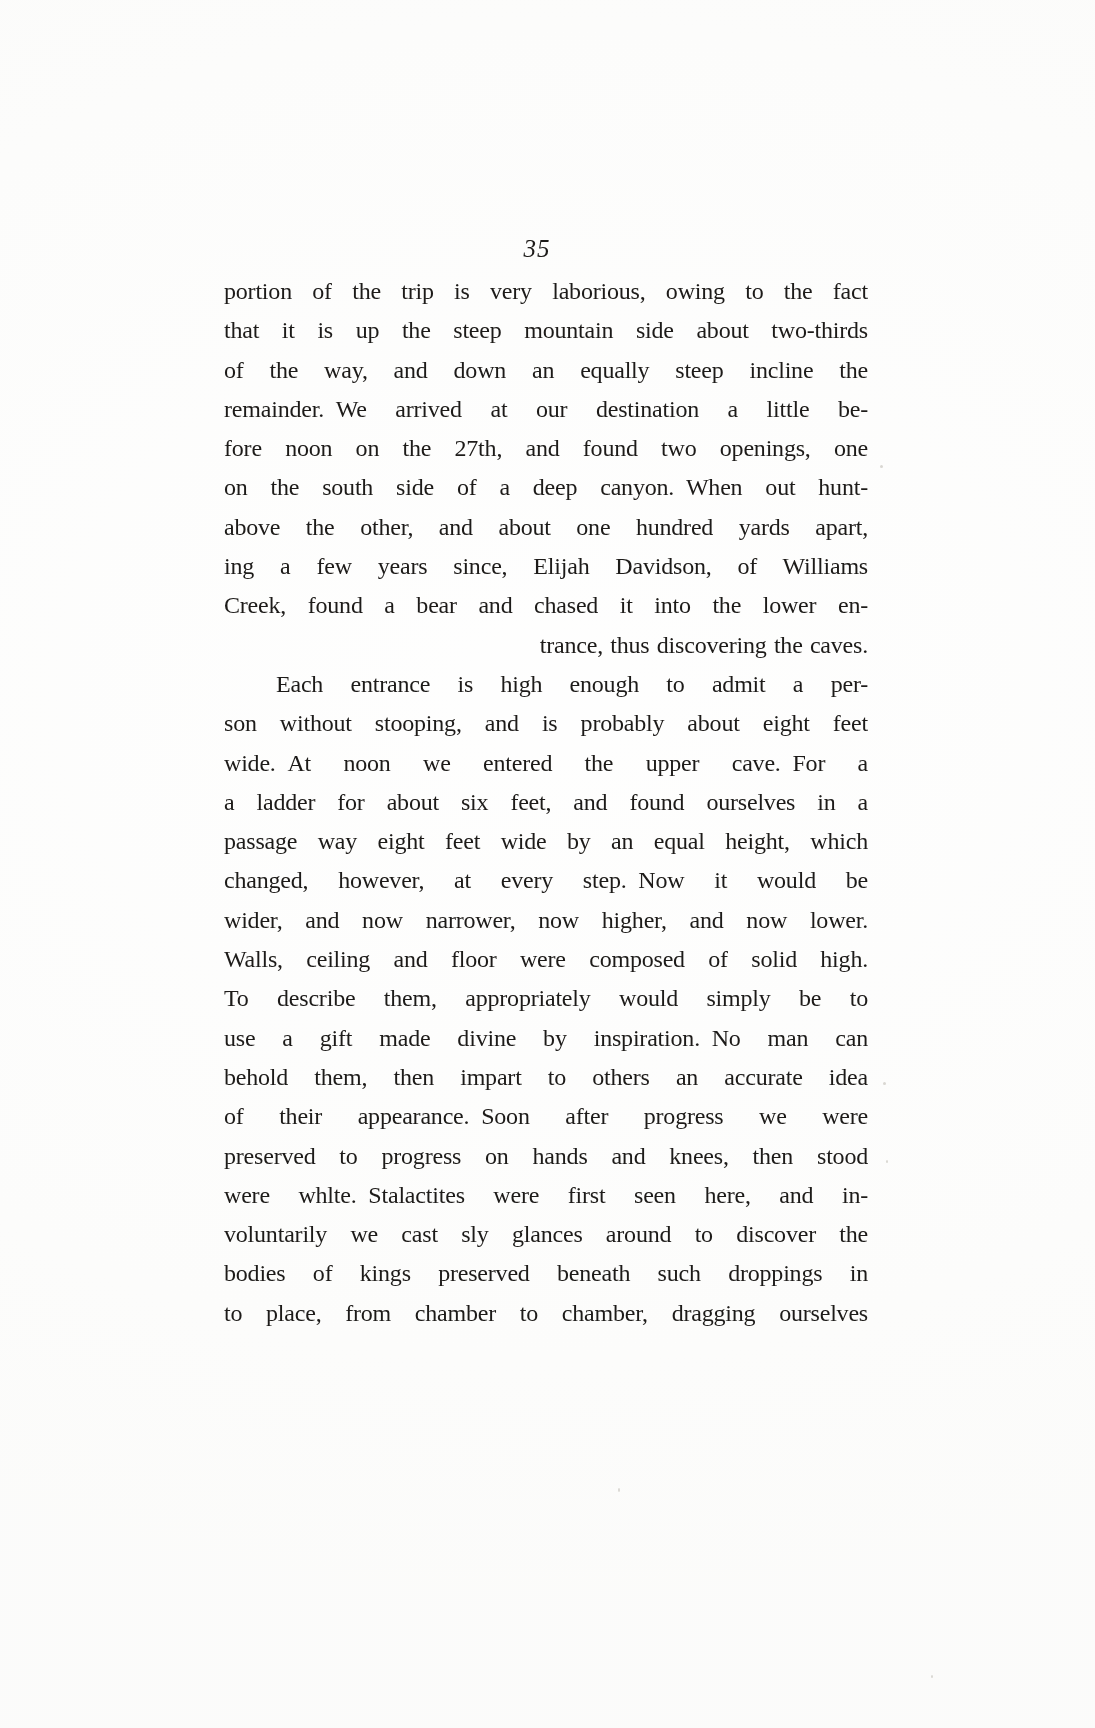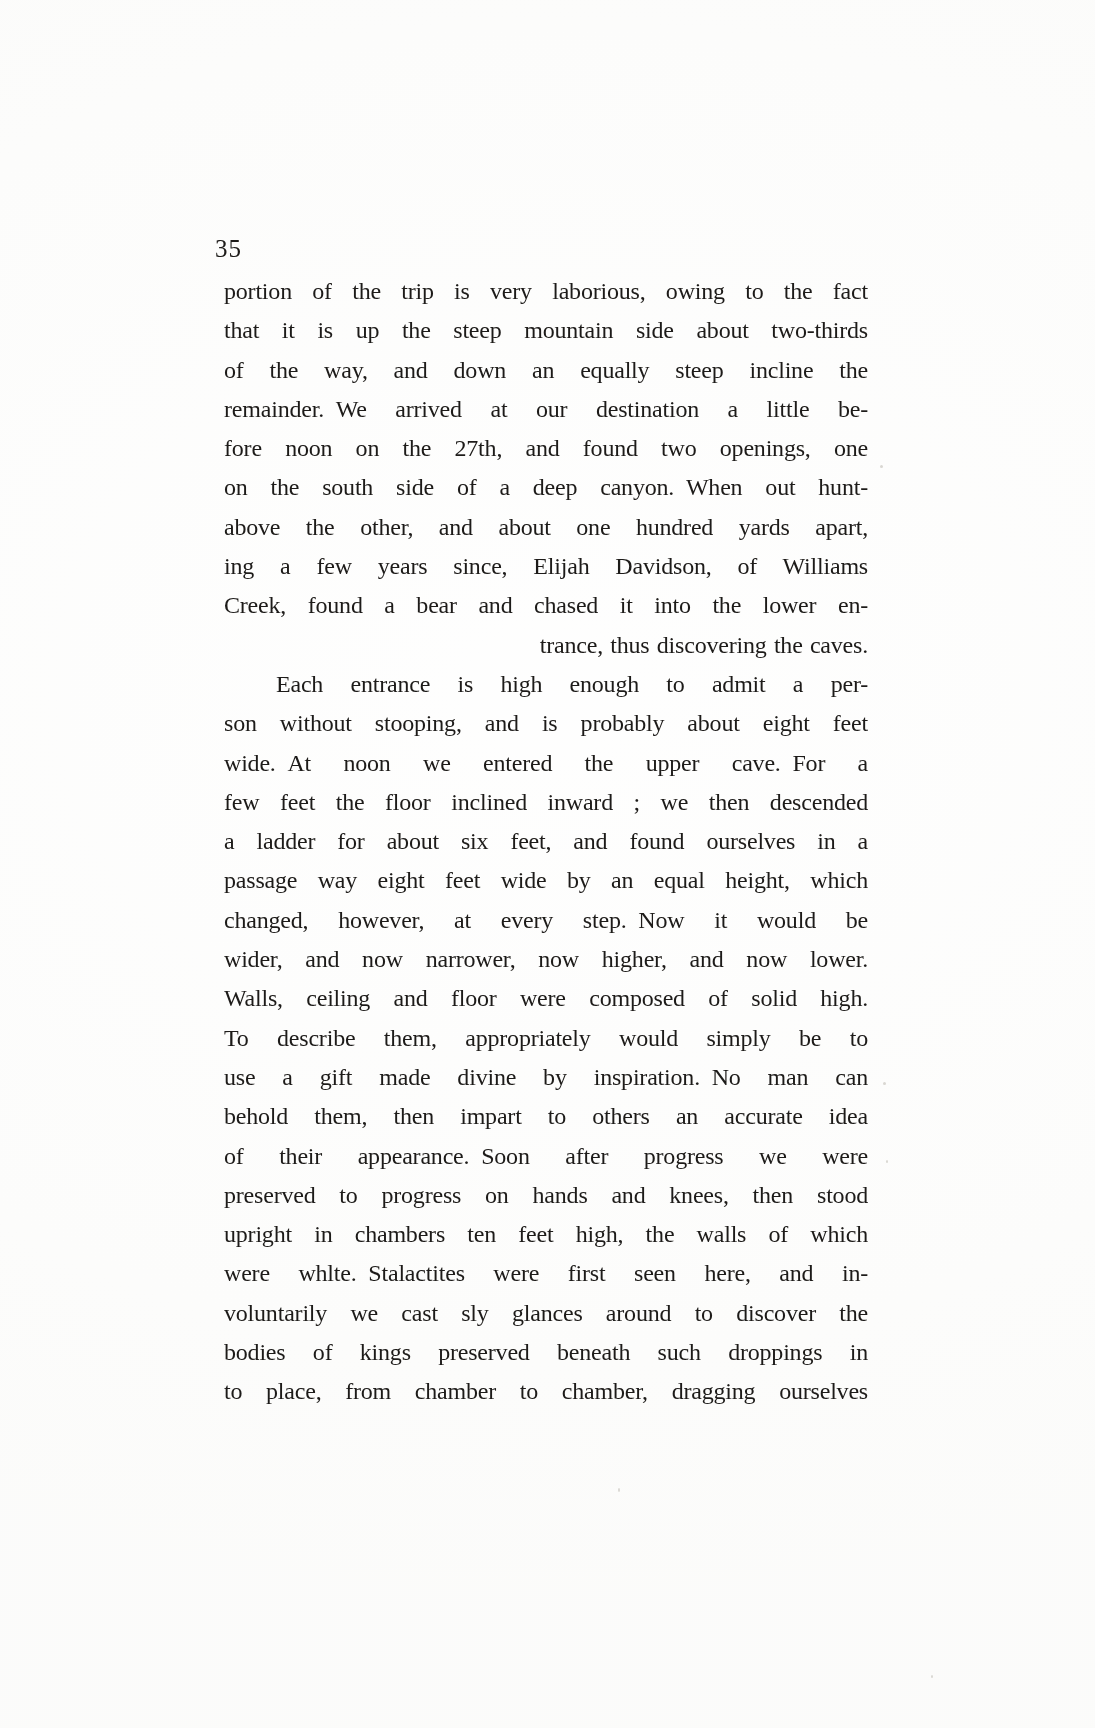--- a/index.html
+++ b/index.html
@@ -20,25 +20,26 @@
     inset: 0;
     background:
       radial-gradient(ellipse 1200px 900px at 50% 40%, rgba(255,255,255,0.6), rgba(246,246,244,0.25)),
       #fdfdfc;
   }
   .page-number {
     position: absolute;
     top: 234px;
     left: 215px;
     width: 644px;
-    text-align: left;
+    text-align: center;
     font-size: 25px;
     line-height: 30px;
     letter-spacing: 1px;
     color: #1d1b19;
+    font-style: italic;
   }
   .page-text {
     position: absolute;
     top: 272px;
     left: 224px;
     width: 644px;
     font-size: 24px;
     line-height: 39.3px;
     letter-spacing: -0.2px;
     word-spacing: 1.5px;
@@ -81,32 +82,30 @@
       <div class="line j">remainder. We arrived at our destination a little be-</div>
       <div class="line j">fore noon on the 27th, and found two openings, one</div>
       <div class="line j">on the south side of a deep canyon. When out hunt-</div>
       <div class="line j">above the other, and about one hundred yards apart,</div>
       <div class="line j">ing a few years since, Elijah Davidson, of Williams</div>
       <div class="line j">Creek, found a bear and chased it into the lower en-</div>
       <div class="line">trance, thus discovering the caves.</div>
       <div class="line j indent">Each entrance is high enough to admit a per-</div>
       <div class="line j">son without stooping, and is probably about eight feet</div>
       <div class="line j">wide. At noon we entered the upper cave. For a</div>
-      <div class="line j">few feet the floor inclined inward ; we then descended</div>
       <div class="line j">a ladder for about six feet, and found ourselves in a</div>
       <div class="line j">passage way eight feet wide by an equal height, which</div>
       <div class="line j">changed, however, at every step. Now it would be</div>
       <div class="line j">wider, and now narrower, now higher, and now lower.</div>
       <div class="line j">Walls, ceiling and floor were composed of solid high.</div>
       <div class="line j">To describe them, appropriately would simply be to</div>
       <div class="line j">use a gift made divine by inspiration. No man can</div>
       <div class="line j">behold them, then impart to others an accurate idea</div>
       <div class="line j">of their appearance. Soon after progress we were</div>
       <div class="line j">preserved to progress on hands and knees, then stood</div>
-      <div class="line j">upright in chambers ten feet high, the walls of which</div>
       <div class="line j">were whlte. Stalactites were first seen here, and in-</div>
       <div class="line j">voluntarily we cast sly glances around to discover the</div>
       <div class="line j">bodies of kings preserved beneath such droppings in</div>
       <div class="line j">to place, from chamber to chamber, dragging ourselves</div>
     </div>
 
   <div class="speck" style="left:880px; top:465px; width:3px; height:3px;"></div>
   <div class="speck" style="left:883px; top:1082px; width:3px; height:3px;"></div>
   <div class="speck" style="left:886px; top:1160px; width:2px; height:3px;"></div>
   <div class="speck" style="left:618px; top:1488px; width:2px; height:4px;"></div>

